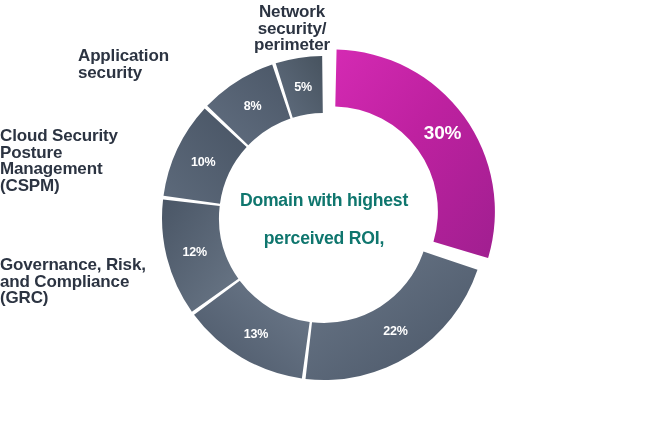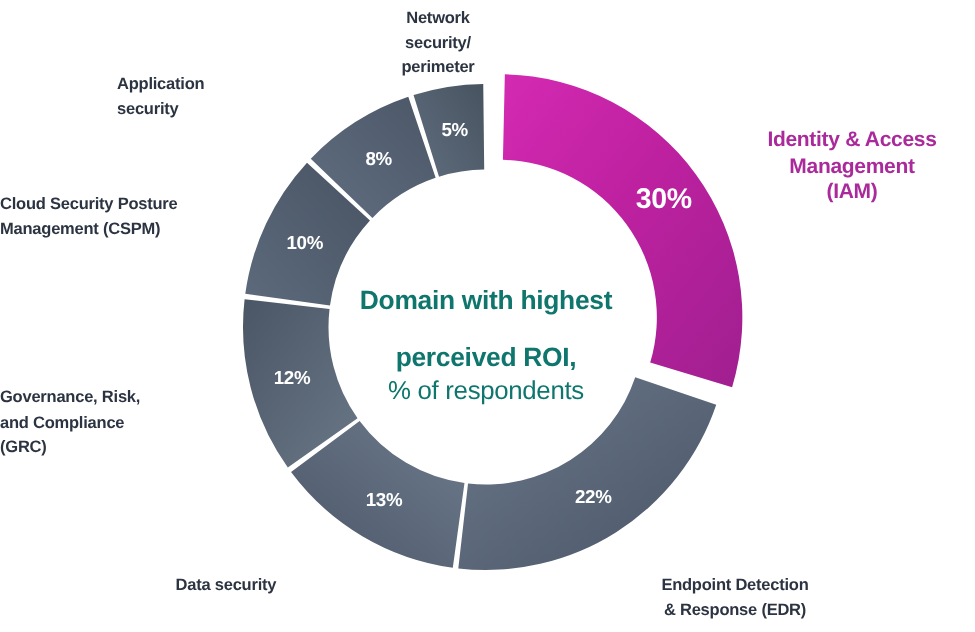--- a/index.html
+++ b/index.html
@@ -25,21 +25,21 @@
     position: absolute;
     left: 0; top: 0;
     width: 650px;
     height: 421px;
     display: block;
   }
   .lbl {
     position: absolute;
     font-family: "Liberation Sans", sans-serif;
     font-weight: bold;
-    font-size: 11px;
+    font-size: 17px;
     line-height: 16.5px;
     color: #2c3442;
     letter-spacing: -0.15px;
     white-space: pre-line;
   }
   .lbl.right { text-align: left; }
   .lbl.rightend { }
   .lbl.center { text-align: center; }
   .lbl-iam {
     color: #ab2a9b;
@@ -143,39 +143,32 @@
         <text x="194.7" y="255.8" text-anchor="middle" class="slice-pct pct-small">12%</text>
         <text x="203.2" y="165.8" text-anchor="middle" class="slice-pct pct-small">10%</text>
         <text x="252.5" y="109.9" text-anchor="middle" class="slice-pct pct-small">8%</text>
         <text x="303.1" y="90.7" text-anchor="middle" class="slice-pct pct-small">5%</text>
       </g>
   </svg>
 
   <div class="center-text">
     <span class="l1">Domain with highest</span>
     <span class="l2">perceived ROI,</span>
-    <span class="l3">% of respondents</span>
   </div>
 
   <div class="lbl center" style="left:232px; top:4px; width:120px;">Network
 security/
 perimeter</div>
 
   <div class="lbl rightend" style="left:78px; top:48px; width:152px;">Application
 security</div>
 
   <div class="lbl rightend" style="left:0px; top:128px; width:160px;">Cloud Security Posture
 Management (CSPM)</div>
 
   <div class="lbl rightend" style="left:0px; top:257px; width:150px;">Governance, Risk,
 and Compliance
 (GRC)</div>
 
-  <div class="lbl right" style="left:117px; top:382px; width:150px;">Data security</div>
 
-  <div class="lbl center" style="left:400px; top:382px; width:180px;">Endpoint Detection
-&amp; Response (EDR)</div>
 
-  <div class="lbl lbl-iam center" style="left:490px; top:84px; width:156px;">Identity &amp; Access
-Management
-(IAM)</div>
 
 </div>
 
 </body></html>

